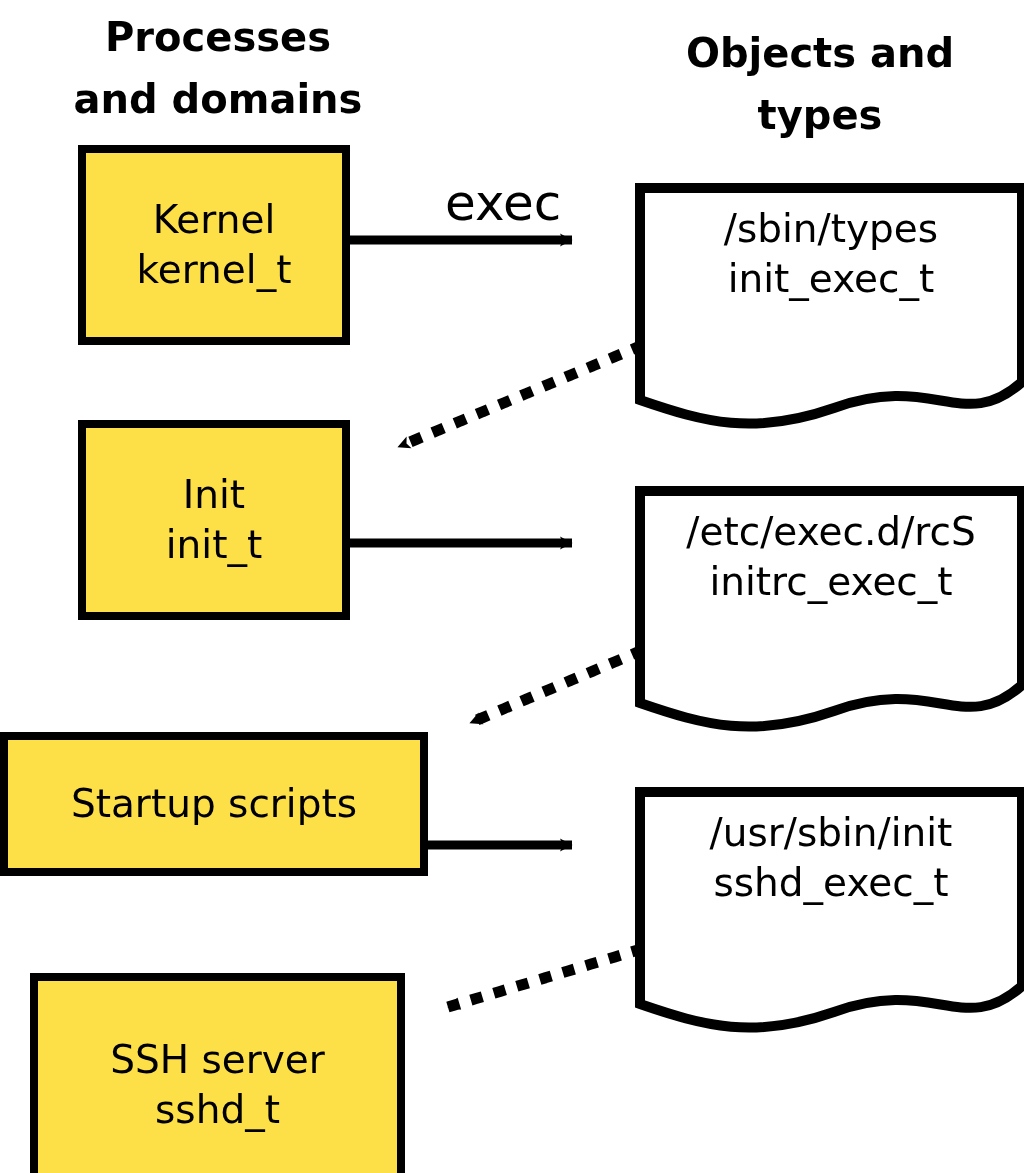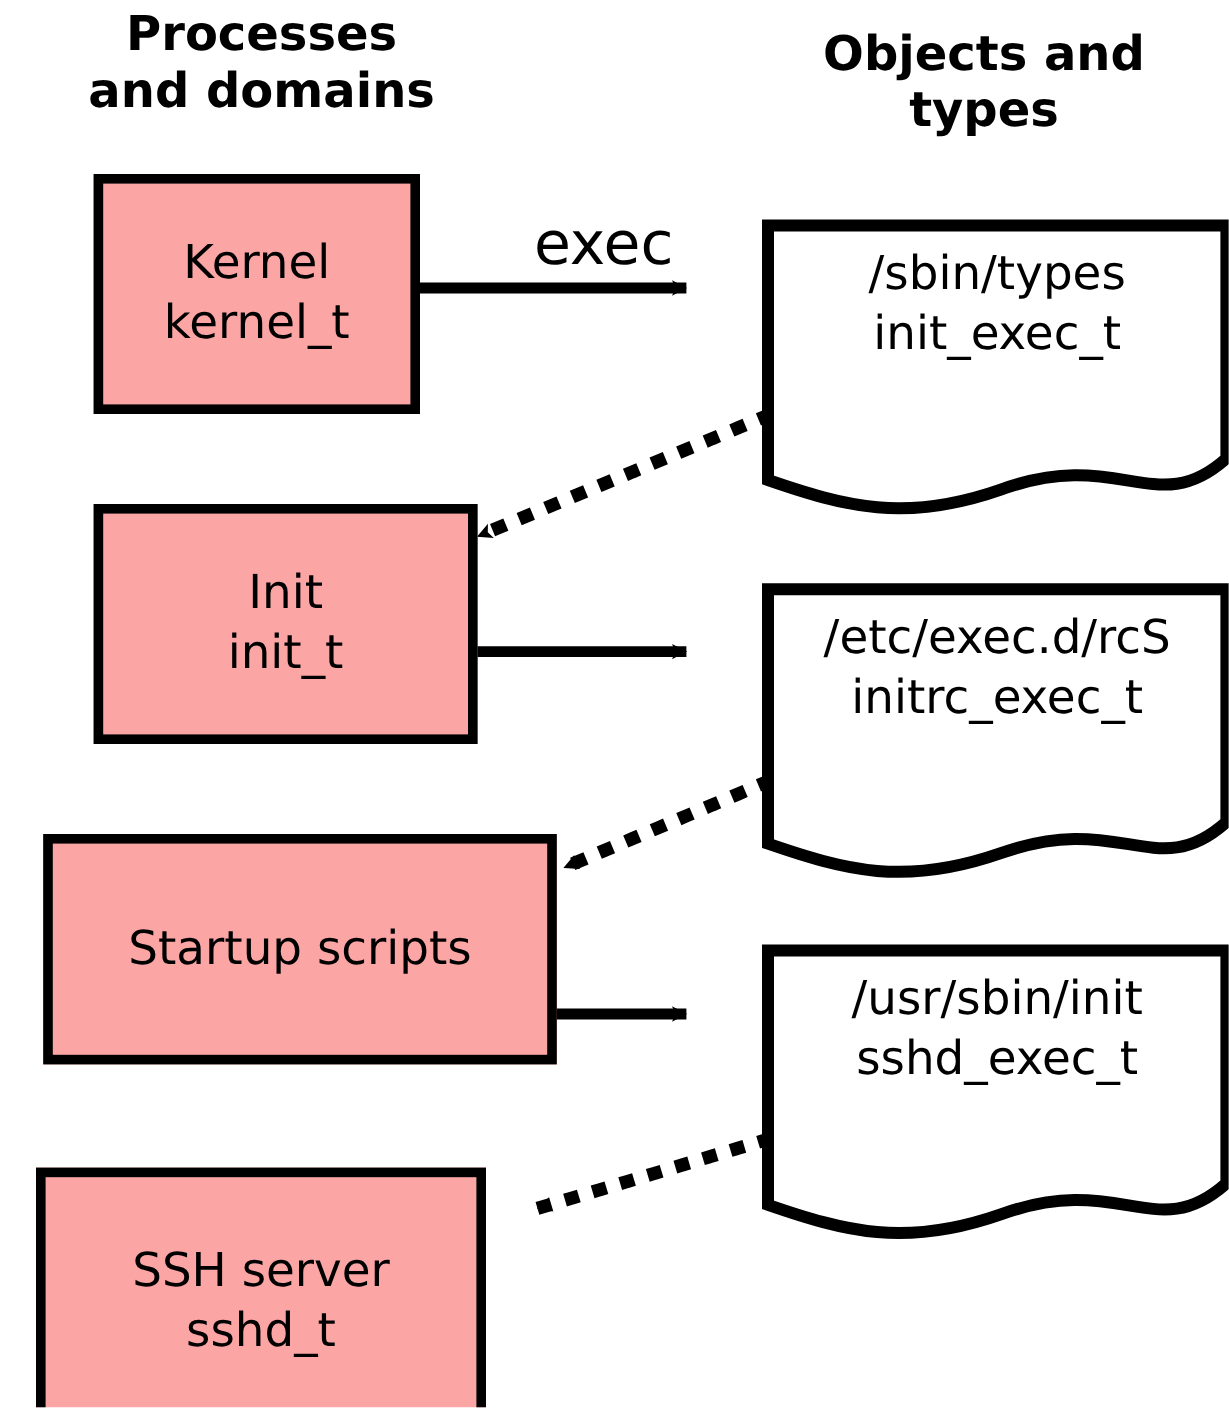--- a/index.html
+++ b/index.html
@@ -15,33 +15,33 @@
     width: 1024px;
     height: 1173px;
     background: #ffffff;
     overflow: hidden;
   }
   .col-header {
     position: absolute;
     font-family: "DejaVu Sans", sans-serif;
     font-weight: bold;
     font-size: 40px;
-    line-height: 47px;
+    line-height: 62px;
     color: #000000;
     text-align: center;
     white-space: pre-line;
   }
   #hdr-left  { left: 18px;  top: 6px;  width: 400px; }
   #hdr-right { left: 620px; top: 22px;  width: 400px; }
 
   .proc-box {
     position: absolute;
     box-sizing: border-box;
     border: 8px solid #000000;
-    background: #fca5a5;
+    background: #fde047;
     display: flex;
     flex-direction: column;
     align-items: center;
     justify-content: center;
     color: #000000;
     font-family: "DejaVu Sans", sans-serif;
     font-size: 39px;
     line-height: 50px;
     text-align: right;
   }
@@ -122,26 +122,26 @@
     </g>
   </svg>
 
   <div class="edge-label" style="left:445px; top:182px;">exec</div>
 
   <div class="proc-box" style="left:78px; top:145px; width:272px; height:200px;">
     <span class="l1">Kernel</span>
     <span class="l2">kernel_t</span>
   </div>
 
-  <div class="proc-box" style="left:78px; top:420px; width:320px; height:200px;">
+  <div class="proc-box" style="left:78px; top:420px; width:272px; height:200px;">
     <span class="l1">Init</span>
     <span class="l2">init_t</span>
   </div>
 
-  <div class="proc-box" style="left:0px; top:695px; width:428px; height:192px;margin-left:36px;">
+  <div class="proc-box" style="left:0px; top:732px; width:428px; height:144px;">
     <span class="l1">Startup scripts</span>
   </div>
 
   <div class="proc-box" style="left:30px; top:973px; width:375px; height:224px;">
     <span class="l1">SSH server</span>
     <span class="l2">sshd_t</span>
   </div>
 
   <div class="doc-shape" style="left:634px; top:182px; width:394px; height:255px;">
     <svg width="394" height="255" viewBox="0 0 394 255">

